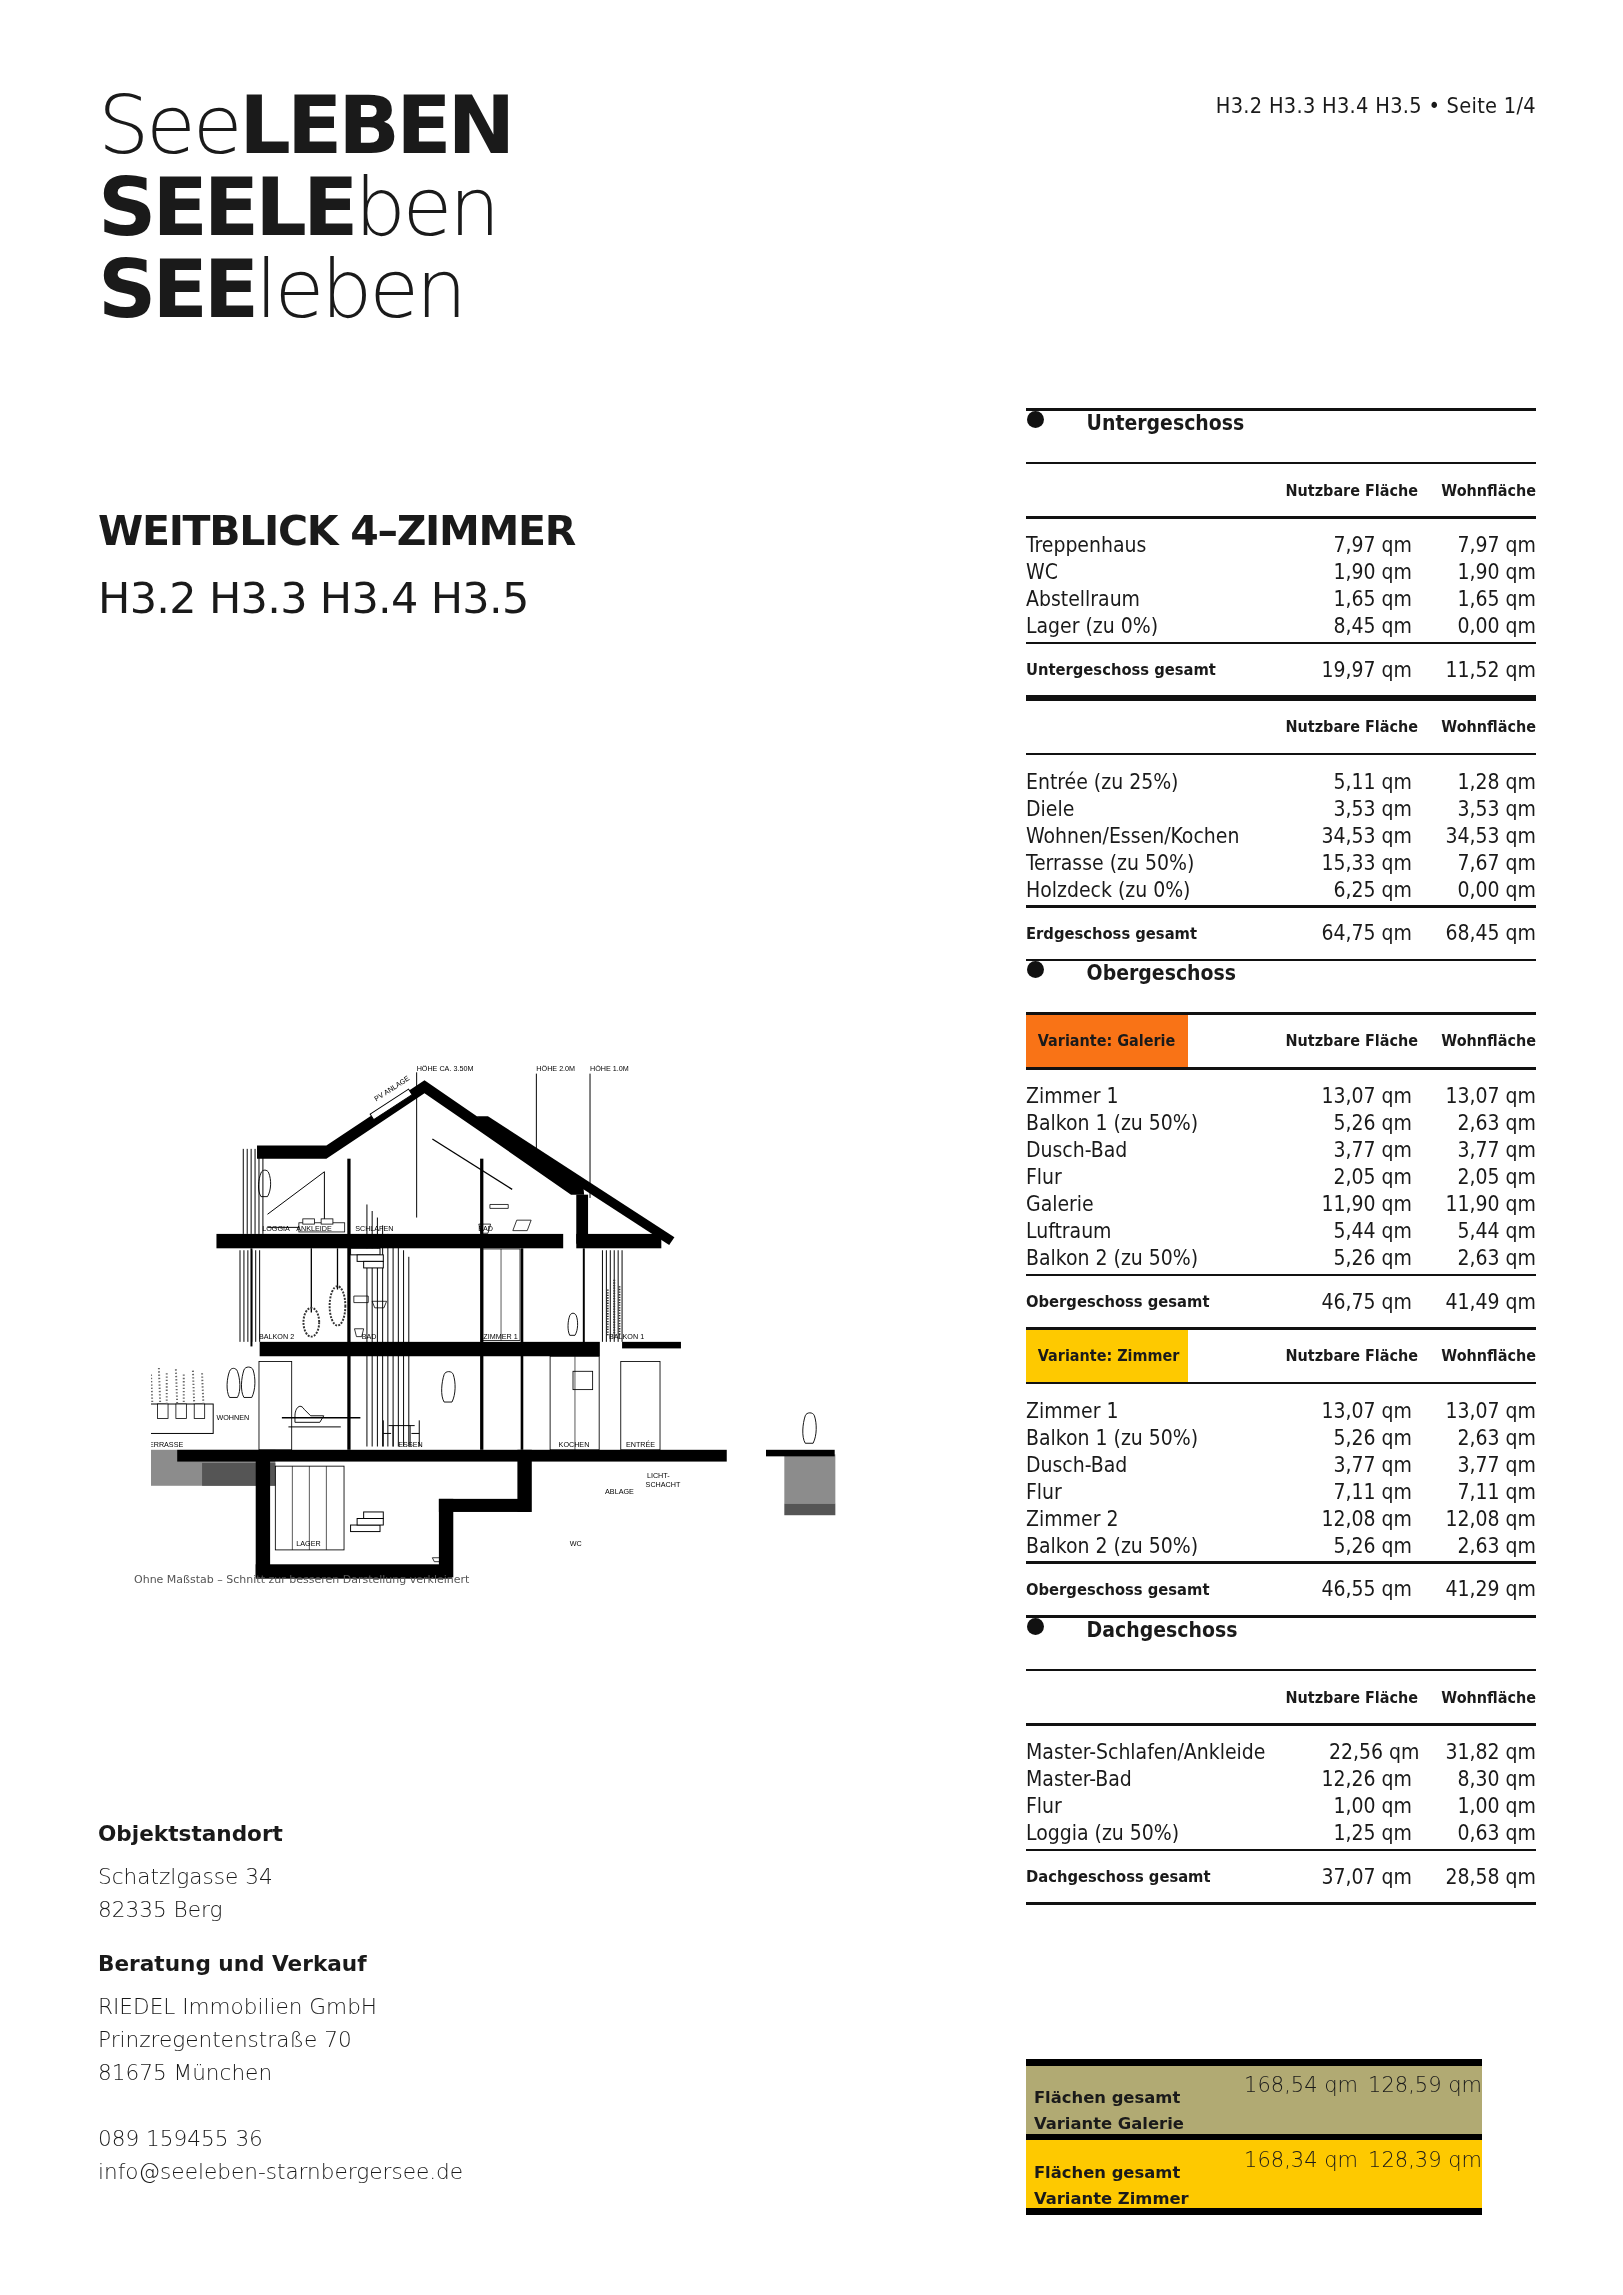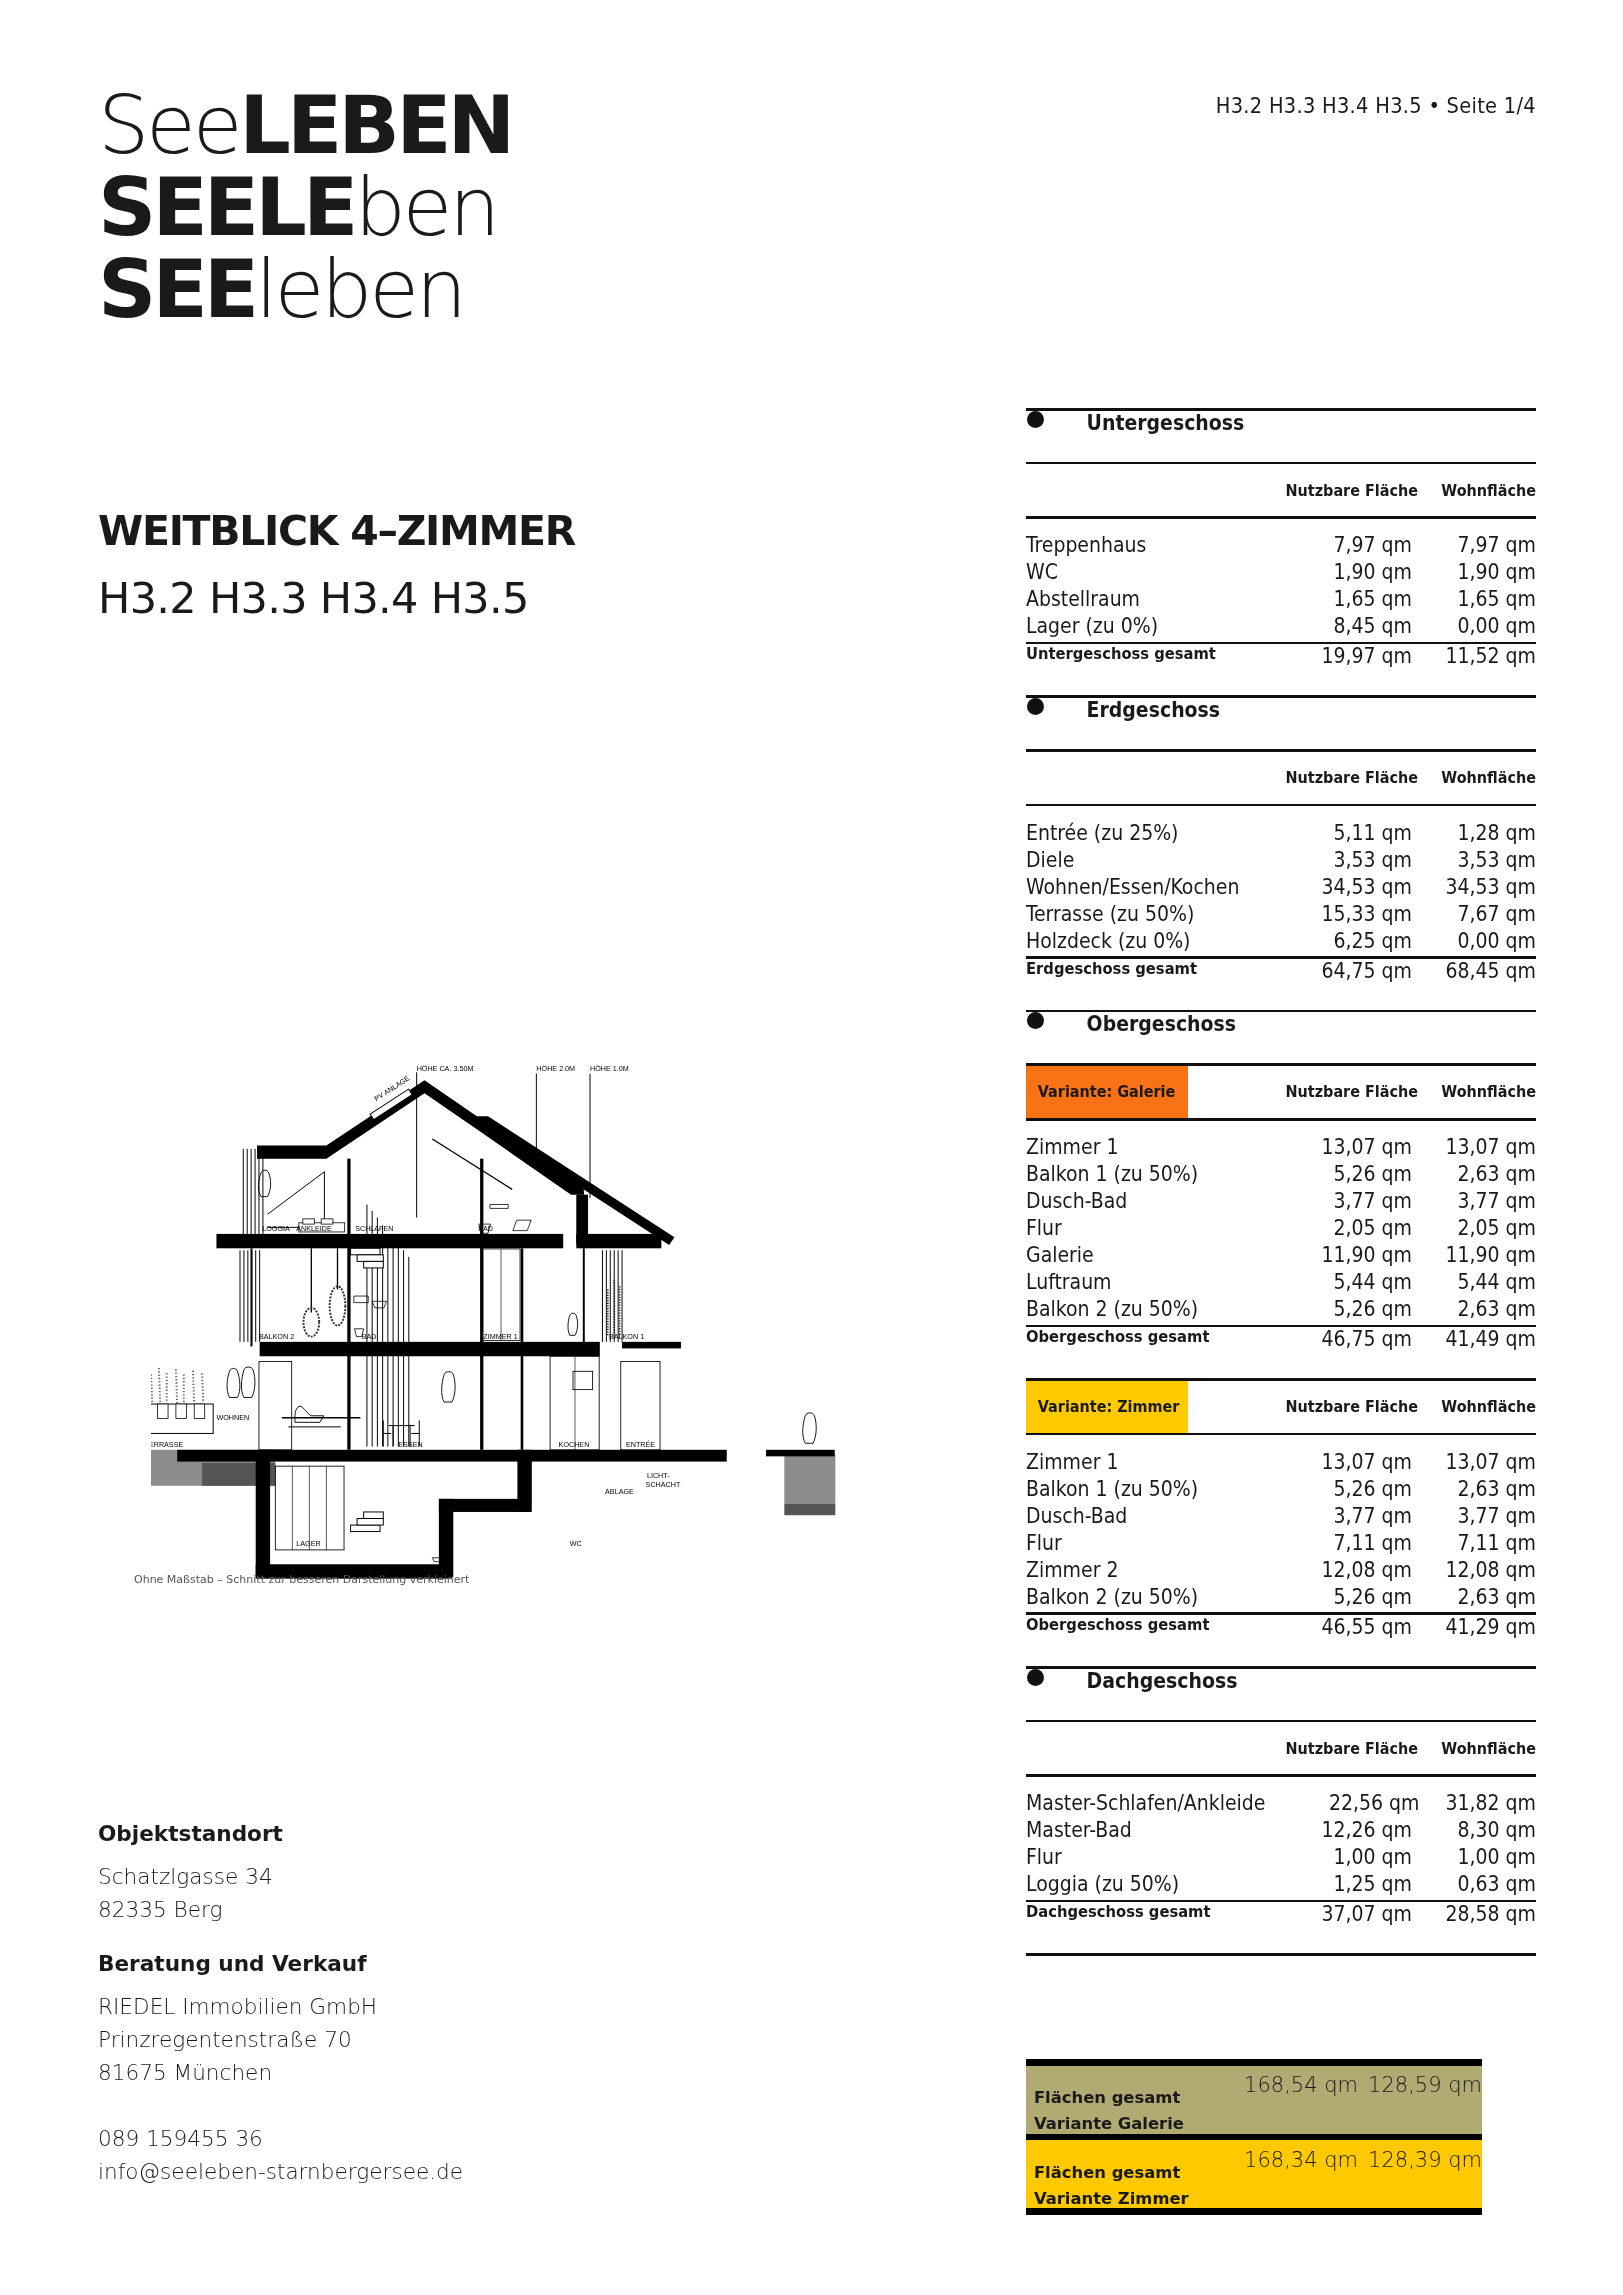--- a/index.html
+++ b/index.html
@@ -40,21 +40,21 @@
   .colhead { height:52px; display:flex; align-items:center; font-size:16px; font-weight:bold; }
   .colhead .variant { width:162px; height:52px; display:flex; align-items:center; padding-left:11.8px; box-sizing:border-box; }
   .colhead .spacer { flex:1; }
   .colhead .c1 { width:196px; text-align:right; padding-right:0; }
   .colhead .c2 { width:118px; text-align:right; }
   .rows { padding-top:13px; padding-bottom:2px; }
   .row { display:flex; height:27px; align-items:center; font-size:21px; font-weight:300; }
   .row .name { flex:1; white-space:nowrap; }
   .row .v1 { width:164px; text-align:right; }
   .row .v2 { width:124px; text-align:right; }
-  .total { display:flex; height:51px; align-items:flex-start; }
+  .total { display:flex; height:51px; align-items:center; }
   .total .name { flex:1; font-size:16.4px; font-weight:bold; white-space:nowrap; }
   .total .v1 { width:164px; text-align:right; font-size:21px; font-weight:300; }
   .total .v2 { width:124px; text-align:right; font-size:21px; font-weight:300; }
 
   .grand { left:1026px; top:2059px; width:456px; }
   .grand .bar { height:6.5px; background:#000; }
   .grand .block { height:68px; display:flex; position:relative; }
   .grand .lab { padding-left:7.9px; padding-top:19.6px; font-size:16.4px; font-weight:bold; line-height:26px; flex:1; }
   .grand .gv1 { width:164px; text-align:right; font-size:21px; font-weight:300; padding-top:7.9px; }
   .grand .gv2 { width:124px; text-align:right; font-size:21px; font-weight:300; padding-top:7.9px; }
@@ -320,24 +320,20 @@
       </div>
   </div>
   <div class="rule"></div>
   <div class="total">
       <span class="name">Untergeschoss gesamt</span>
       <span class="v1">19,97 qm</span>
       <span class="v2">11,52 qm</span>
     </div>
 
   <div class="rule"></div>
-  <div class="sec-head">
-    <span class="dot"></span>
-    <span>Erdgeschoss</span>
-  </div>
   <div class="rule"></div>
   <div class="colhead">
     <span class="spacer"></span>
     <span class="c1">Nutzbare Fläche</span>
     <span class="c2">Wohnfläche</span>
   </div>
   <div class="rule"></div>
   <div class="rows">
     <div class="row">
         <span class="name">Entrée (zu 25%)</span>

